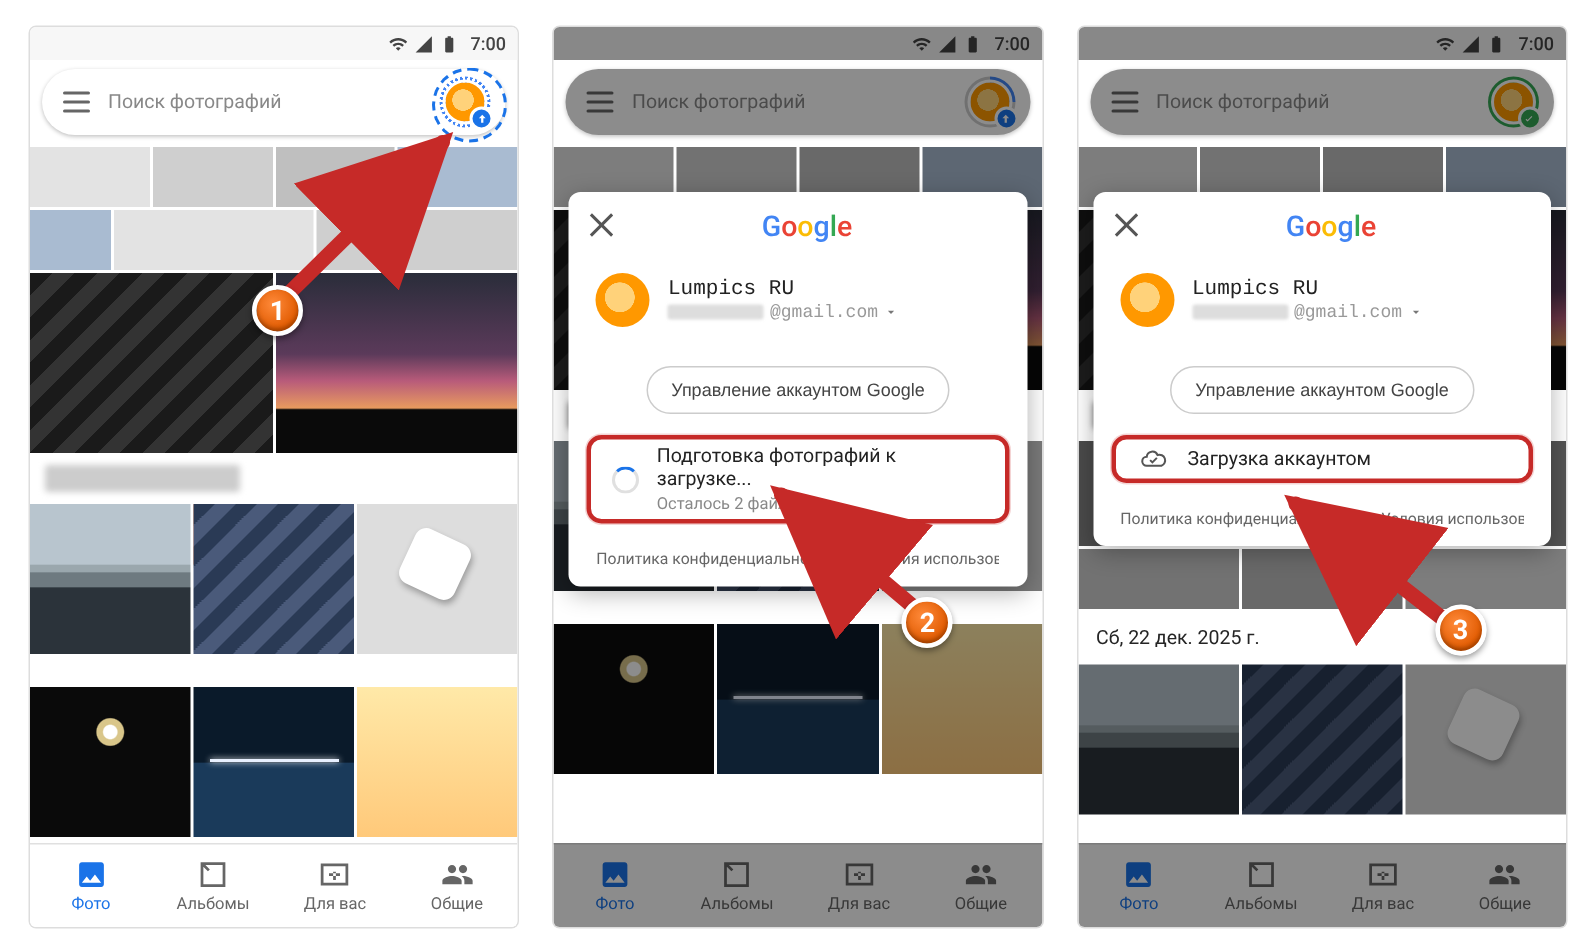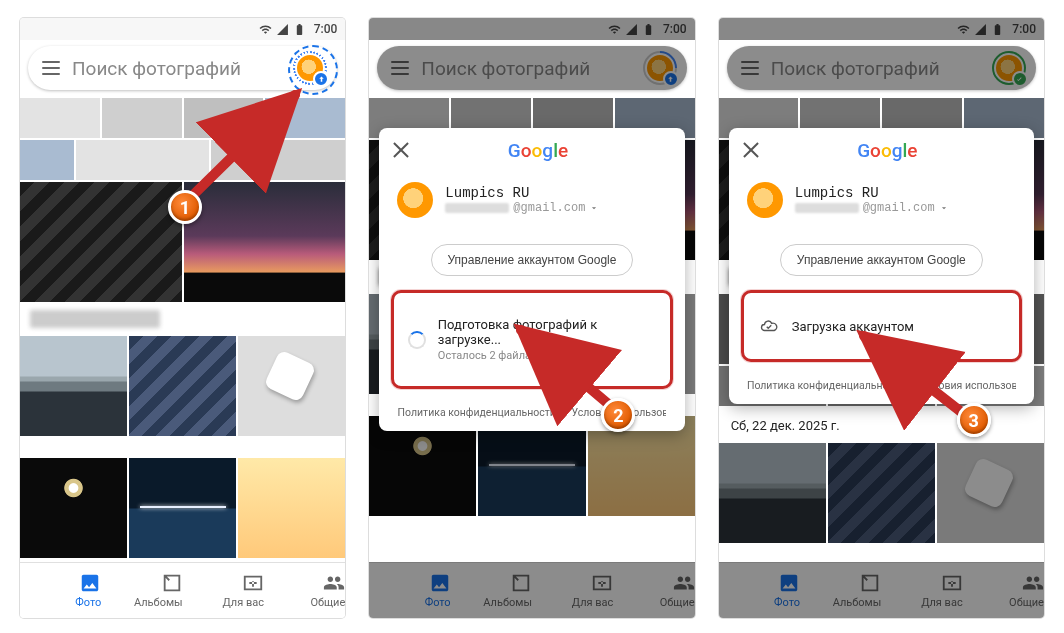--- a/index.html
+++ b/index.html
@@ -52,21 +52,21 @@
     border-radius: 22px;
     background: #fff;
     box-shadow: 0 1px 3px rgba(0,0,0,0.25);
     display: flex;
     align-items: center;
     padding: 0 10px 0 14px;
     gap: 12px;
   }
   .hamburger { width: 18px; height: 14px; display: flex; flex-direction: column; justify-content: space-between; }
   .hamburger span { display:block; height:2px; background:#666; border-radius:1px; }
-  .search-placeholder { color: #888; font-size: 19px; flex: 1; }
+  .search-placeholder { color: #888; font-size: 13px; flex: 1; }
   .avatar-wrap {
     width: 34px; height: 34px; border-radius: 50%;
     position: relative; display:flex; align-items:center; justify-content:center;
   }
   .avatar-wrap.ring-blue { background: conic-gradient(#4285F4 0 25%, #ccc 25% 100%); padding:2px; }
   .avatar-wrap.ring-blue.dashed { background: repeating-conic-gradient(#4285F4 0 6deg, transparent 6deg 12deg); padding:2px;}
   .avatar-wrap.ring-green { background:#34A853; padding:2px; }
   .avatar-inner {
     width: 100%; height: 100%; border-radius: 50%;
     background: radial-gradient(circle at 45% 45%, #ffd27a 35%, #ff9800 36% 90%, #e67e00 91%);
@@ -105,21 +105,21 @@
   .text-blur { height:18px; margin:8px 10px; filter:blur(2px); background:#ccc; width:130px; border-radius:2px;}
   .date-label { font-size:13px; color:#444; padding:10px 12px;}
 
   
   .bottom-nav {
     position:absolute; bottom:0; left:0; right:0;
     height:56px; background:#fff; border-top:1px solid #e0e0e0;
     display:flex;
   }
   .nav-item {
-    flex:1; display:flex; flex-direction:column; align-items:flex-end; justify-content:center; gap:2px;
+    flex:1; display:flex; flex-direction:column; align-items:center; justify-content:center; gap:2px;
     color:#666; font-size:11px;
   }
   .nav-item.active { color:#1a73e8; }
   .nav-item svg{ width:22px; height:22px; fill:currentColor;}
 
   
   .acct-modal {
     position:absolute; left:10px; right:10px; top:110px;
     background:#fff; border-radius:8px;
     box-shadow:0 4px 16px rgba(0,0,0,0.3);
@@ -139,21 +139,21 @@
   .acct-name{font-size:14px; color:#222; font-weight:500;}
   .acct-email{ font-size:12px; color:#999; display:flex; align-items:center; gap:4px;}
   .email-blur{ width:64px; height:10px; background:#ddd; filter:blur(1px); border-radius:2px;}
   .chev{width:10px;height:10px;display:inline-block;}
   .manage-btn{
     margin:16px auto 14px; display:block;
     border:1px solid #ccc; border-radius:18px;
     padding:8px 16px; font-size:12px; color:#444; background:#fff;
   }
   .status-card{
-    margin:4px 12px; padding:24px 14px;
+    margin:4px 12px; padding:4px 14px;
     border:3px solid #c62a28; border-radius:10px;
     display:flex; align-items:center; gap:12px;
     background:#fff;
     box-shadow:0 0 0 1px rgba(198,42,40,0.2);
   }
   .status-text{ display:flex; flex-direction:column; gap:2px;}
   .status-title{ font-size:13px; color:#222;}
   .status-sub{ font-size:11px; color:#888;}
   .spinner{width:18px;height:18px;border:2px solid #e0e0e0;border-top-color:#1a73e8;border-radius:50%;}
   .cloud-check{width:22px;height:18px;}

